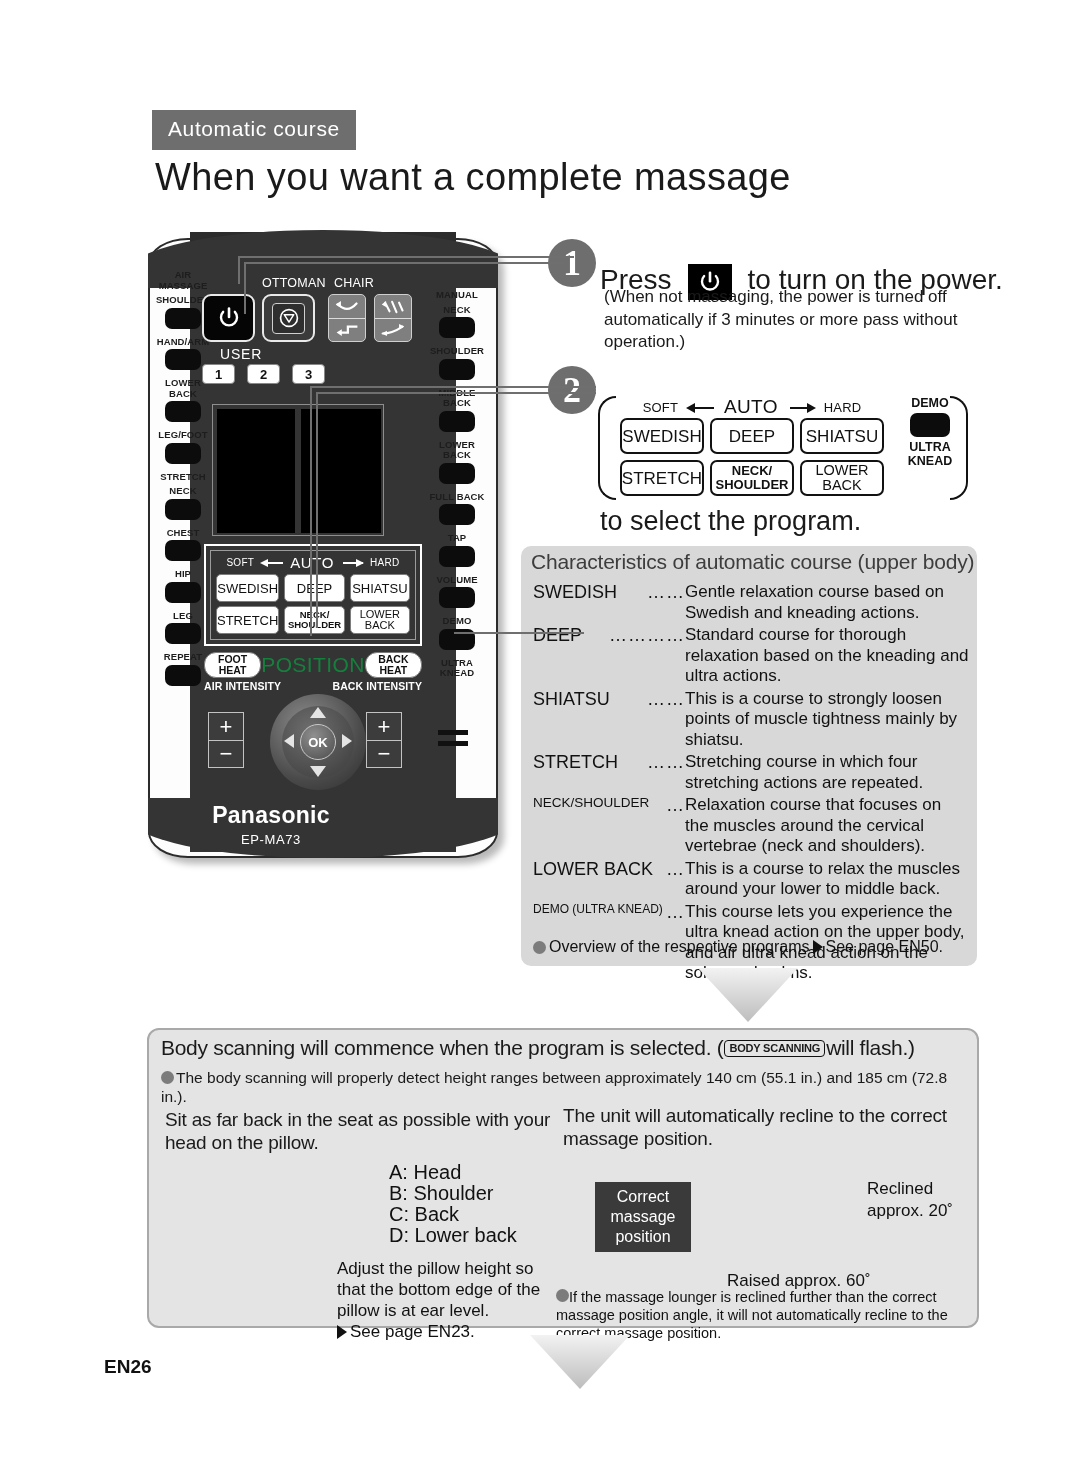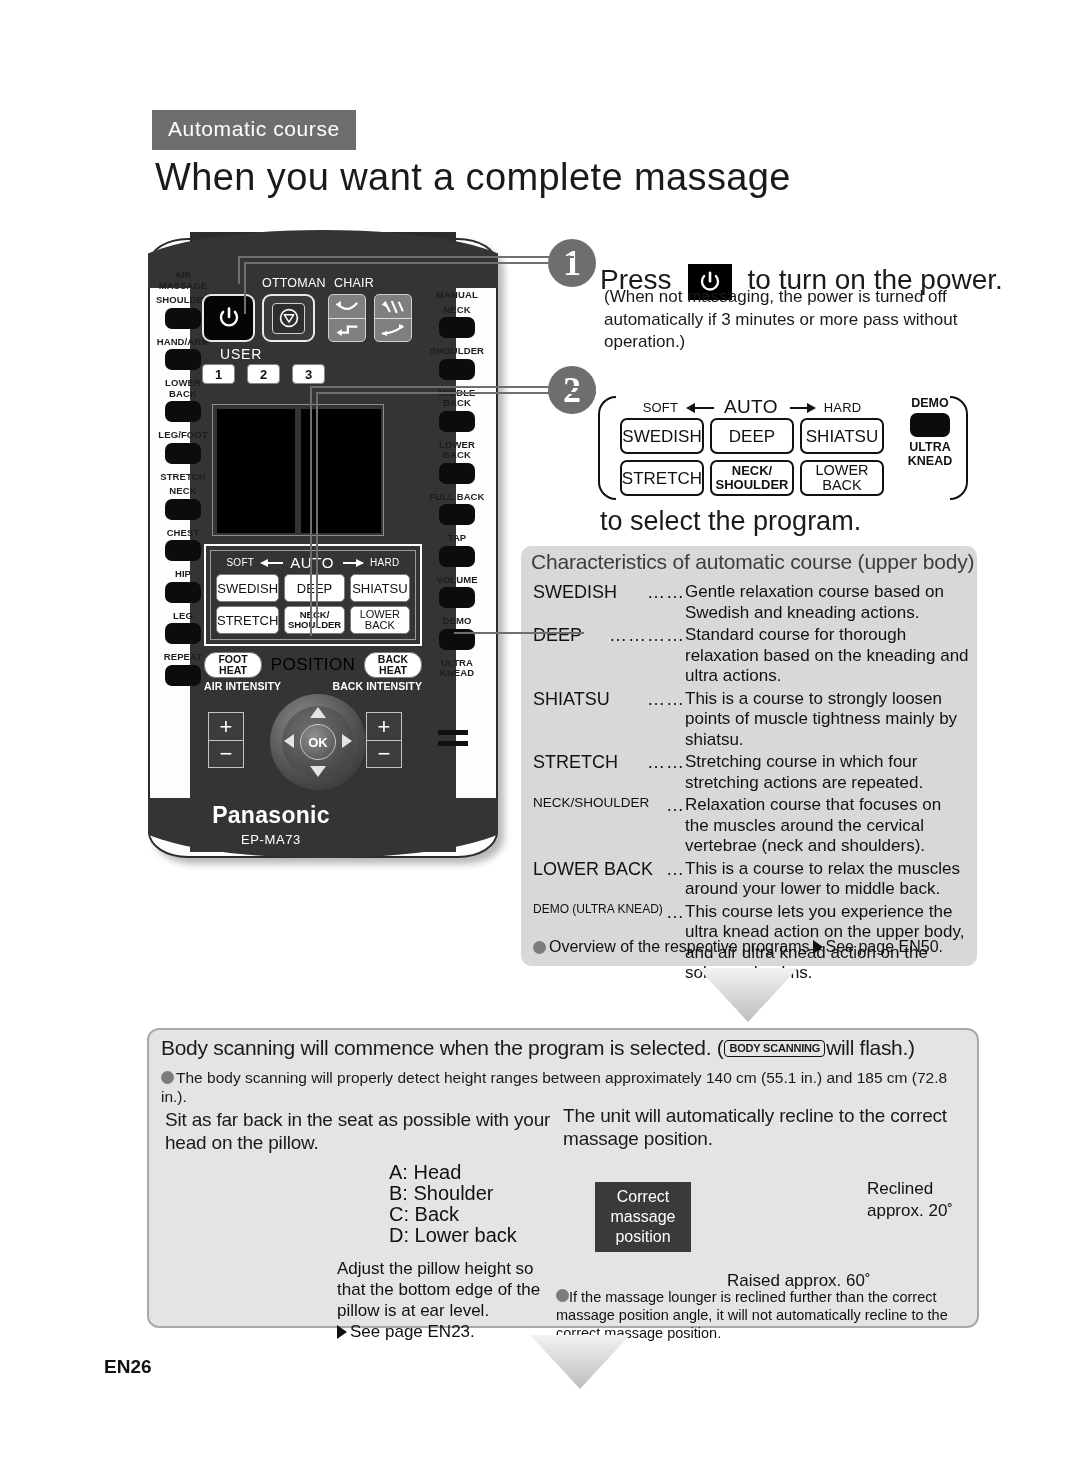--- a/index.html
+++ b/index.html
@@ -114,21 +114,21 @@
      display:flex;align-items:center;justify-content:center;text-align:center;
      font-size:13px;color:#111;font-weight:400;line-height:11px;}
   .prog-key.two{font-size:9.5px;font-weight:700;line-height:10.5px;}
   .prog-key.sm{font-size:11px;}
 
   .heat-row{position:absolute;left:66px;top:420px;width:218px;z-index:6;
      display:flex;align-items:center;justify-content:space-between;}
   .heat-key{background:#fff;border:1px solid #7d7d7d;border-radius:12px;width:58px;height:26px;
      font-size:10.5px;font-weight:700;line-height:11px;color:#111;text-align:center;
      display:flex;align-items:center;justify-content:center;}
-  .pos-lbl{color:#000000;font-size:17px;letter-spacing:.4px;}
+  .pos-lbl{color:#15803d;font-size:21px;letter-spacing:.4px;}
   .intens-row{position:absolute;left:66px;top:448px;width:218px;z-index:6;display:flex;justify-content:space-between;}
   .intens-lbl{color:#fff;font-size:10.5px;font-weight:700;letter-spacing:.1px;}
   .dpad{position:absolute;left:132px;top:462px;width:96px;height:96px;border-radius:50%;
      background:radial-gradient(circle at 38% 32%,#8c8c8c,#4a4a4a 62%,#2d2d2d 100%);z-index:6;}
   .dpad .core{position:absolute;left:12px;top:12px;width:72px;height:72px;border-radius:50%;
      background:radial-gradient(circle at 40% 34%,#6e6e6e,#3a3a3a);}
   .dpad .ok{position:absolute;left:30px;top:30px;width:36px;height:36px;border-radius:50%;
      background:radial-gradient(circle at 38% 32%,#8f8f8f,#4c4c4c);border:1.5px solid #c9c9c9;
      display:flex;align-items:center;justify-content:center;color:#fff;font-size:13px;font-weight:700;}
   .dpad .tri{position:absolute;width:0;height:0;}

